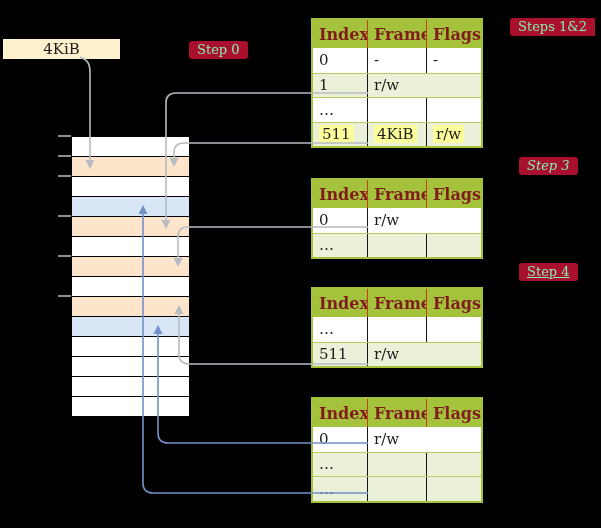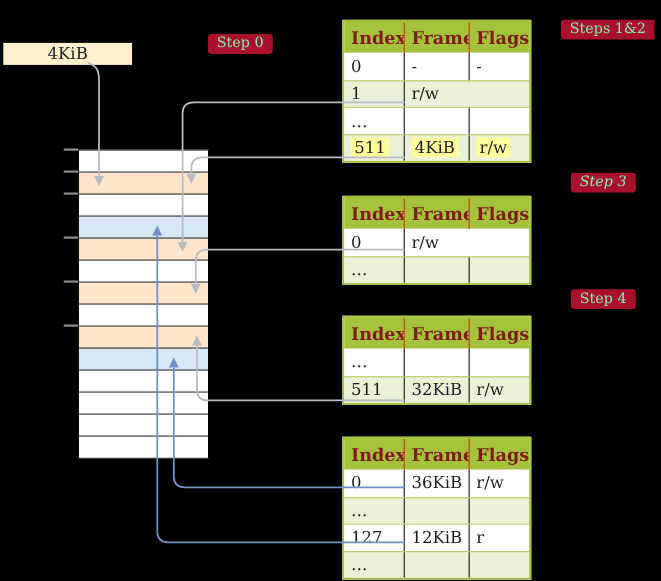--- a/index.html
+++ b/index.html
@@ -11,24 +11,24 @@
   #frame-box{
     position:absolute;left:3px;top:39px;width:117px;height:20px;
     background:#fdf0cd;color:#1c1c1c;font-size:15px;
     display:flex;align-items:center;justify-content:center;
   }
   
   .badge{
     position:absolute;background:#a8102e;color:#86efac;font-size:13px;
     padding:1px 8px 2px 8px;border-radius:3px;white-space:nowrap;
   }
-  #badge-step-0{left:189px;top:31px;}
+  #badge-step-0{left:189px;top:41px;}
   #badge-steps-1-2{left:510px;top:18px;border-top-right-radius:0;border-bottom-right-radius:0;}
   #badge-step-3{left:519px;top:157px;font-style:italic;}
-  #badge-step-4{left:519px;top:263px;}
+  #badge-step-4{left:519px;top:263px;text-decoration:underline;}
   
   #memory{
     position:absolute;left:71px;top:136px;width:119px;height:281px;
     display:flex;flex-direction:column;border:1.5px solid #000;box-sizing:border-box;
     background:#fff;
   }
   .mem-row{flex:1;border-bottom:1.5px solid #000;}
   .mem-row:last-child{border-bottom:none;}
   .mem-white{background:#ffffff;}
   .mem-orange{background:#fce5cb;}
@@ -138,44 +138,37 @@
         <div class="cell hcell c1">Frame</div>
         <div class="cell hcell c2">Flags</div>
       </div>
       <div class="trow shade-white">
         <div class="cell c0">…</div>
         <div class="cell c1"></div>
         <div class="cell c2"></div>
       </div>
       <div class="trow shade-green sep">
         <div class="cell c0">511</div>
-        <div class="cell c1">32KiB</div>
         <div class="cell c2">r/w</div>
       </div>
     </div>
     <div class="ptable" style="top: 397px;">
       <div class="trow thead">
         <div class="cell hcell c0">Index</div>
         <div class="cell hcell c1">Frame</div>
         <div class="cell hcell c2">Flags</div>
       </div>
       <div class="trow shade-white">
         <div class="cell c0">0</div>
-        <div class="cell c1">36KiB</div>
         <div class="cell c2">r/w</div>
       </div>
       <div class="trow shade-green sep">
         <div class="cell c0">…</div>
         <div class="cell c1"></div>
         <div class="cell c2"></div>
-      </div>
-      <div class="trow shade-white sep">
-        <div class="cell c0">127</div>
-        <div class="cell c1">12KiB</div>
-        <div class="cell c2">r</div>
       </div>
       <div class="trow shade-green sep">
         <div class="cell c0">…</div>
         <div class="cell c1"></div>
         <div class="cell c2"></div>
       </div>
     </div>
     <svg id="arrows" width="601" height="528">
       <path d="M 80,57 C 88,60 90,64 90,73 L 90,160" fill="none" stroke="#b7bcc3" stroke-width="1.6"></path>
       <polygon points="85.5,160 94.5,160 90,169" fill="#b7bcc3"></polygon>

